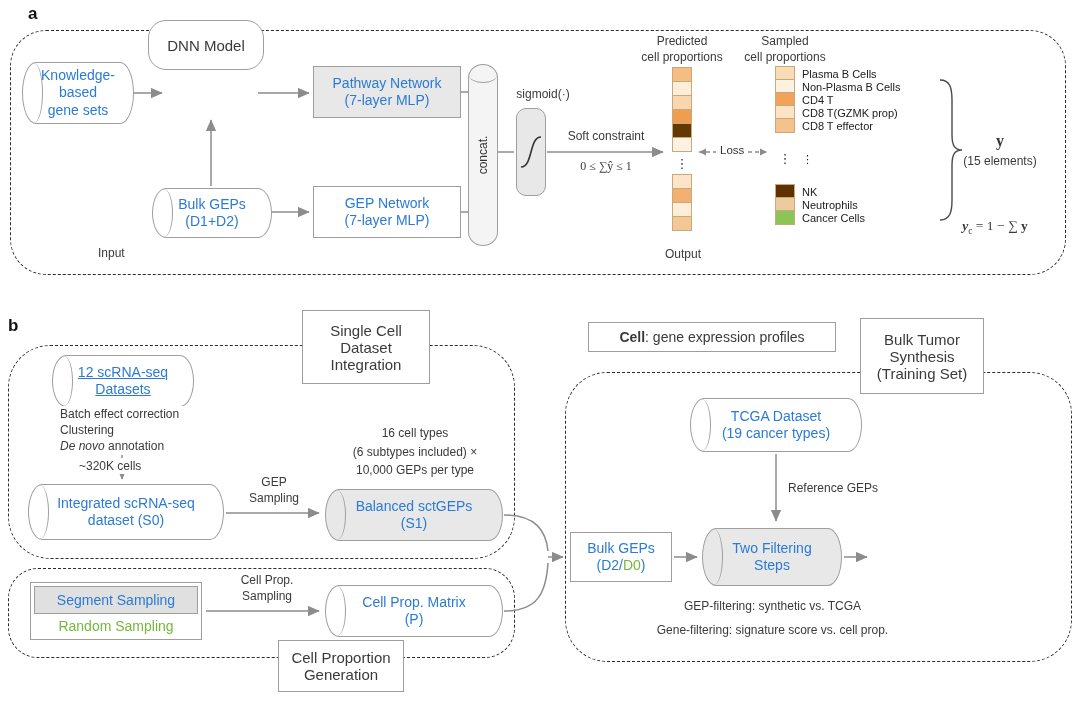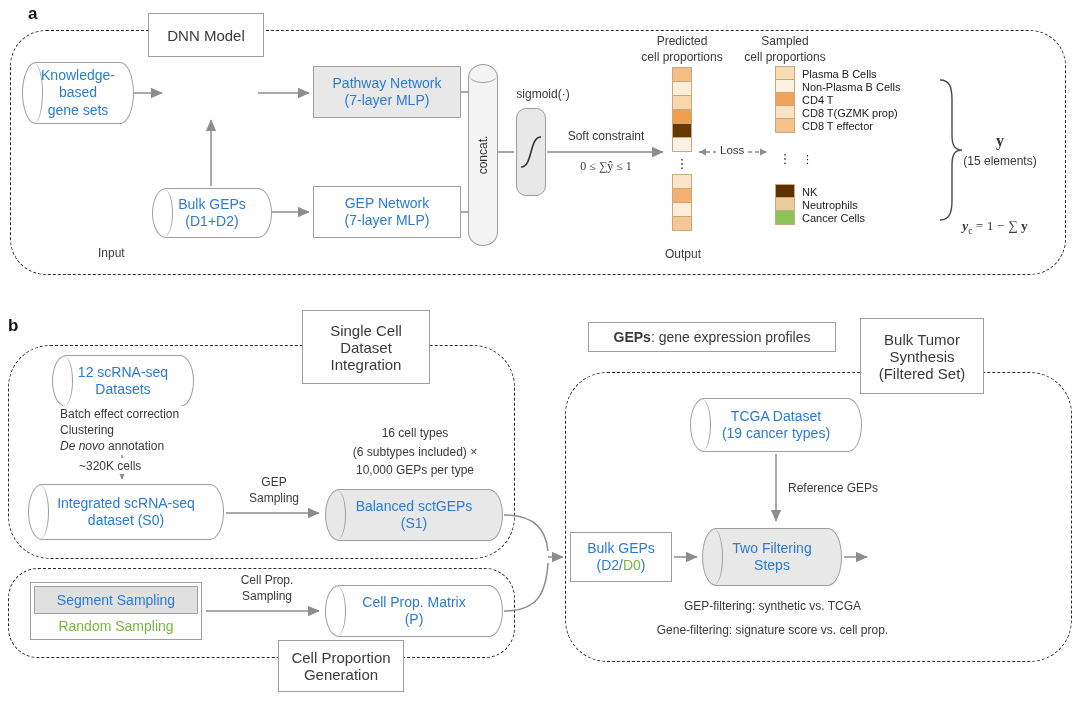--- a/index.html
+++ b/index.html
@@ -83,21 +83,21 @@
 
     <path d="M706,148.5 L699,152 L706,155.5 Z" fill="#8c8c8c"></path>
     <path d="M760,148.5 L767,152 L760,155.5 Z" fill="#8c8c8c"></path>
 
     <path d="M940,80 C950,80 952,88 952,100 L952,135 C952,146 955,150 962,150
              C955,150 952,154 952,165 L952,200 C952,212 950,220 940,220" stroke="#4a4a4a" stroke-width="1.4" fill="none"></path>
   </svg>
 
   <div class="abs panel-label" style="left:28px;top:4px;">a</div>
 
-  <div class="abs titlebox ctr" style="left:148px;top:13px;width:116px;height:44px;">DNN Model</div>
+  <div class="abs titlebox ctr" style="left:148px;top:20px;width:116px;height:50px;border-radius:18px;">DNN Model</div>
 
   <div class="abs cyl ctr node-text blue pre" style="left:22px;top:62px;width:112px;height:62px;">Knowledge-
 based
 gene sets</div>
 
 
   <div class="abs box graybg ctr node-text blue pre" style="left:313px;top:66px;width:148px;height:52px;">Pathway Network
 (7-layer MLP)</div>
 
   <div class="abs cyl ctr node-text blue pre" style="left:152px;top:188px;width:120px;height:50px;">Bulk GEPs
@@ -191,21 +191,21 @@
   <div class="abs serif" style="left:920px;top:218px;width:150px;text-align:center;font-size:13.5px;">
     <b><i>y</i></b><sub>c</sub><span> = 1 − ∑ </span><b>y</b>
   </div>
 
   <div class="abs panel-label" style="left:8px;top:316px;">b</div>
 
   <div class="abs titlebox ctr pre" style="left:302px;top:310px;width:128px;height:74px;">Single Cell
 Dataset
 Integration</div>
 
-  <div class="abs cyl ctr node-text blue pre" style="left:52px;top:355px;width:142px;height:52px;">12 scRNA-seq
+  <div class="abs cyl ctr node-text blue pre" style="left:52px;top:355px;width:142px;height:52px;text-decoration:underline;">12 scRNA-seq
 Datasets</div>
 
   <div class="abs small" style="left:60px;top:406px;background:#fff;padding-right:4px;">
     <div>Batch effect correction</div>
     <div>Clustering</div>
     <div><i>De novo</i><span> annotation</span></div>
   </div>
 
   <div class="abs small" style="left:76px;top:458px;background:#fff;padding:0 3px;">~320K cells</div>
 
@@ -230,27 +230,27 @@
   <div class="abs small pre ctr" style="left:222px;top:572px;width:90px;">Cell Prop.
 Sampling</div>
 
   <div class="abs cyl ctr node-text blue pre" style="left:325px;top:585px;width:178px;height:52px;">Cell Prop. Matrix
 (P)</div>
 
   <div class="abs titlebox ctr pre" style="left:278px;top:640px;width:126px;height:52px;">Cell Proportion
 Generation</div>
 
   <div class="abs titlebox ctr" style="left:588px;top:322px;width:248px;height:30px;font-size:14px;">
-    <b>GEPs</b>
+    <b>Cell</b>
       <span>: gene expression profiles</span>
   </div>
 
   <div class="abs titlebox ctr pre" style="left:860px;top:318px;width:124px;height:76px;">Bulk Tumor
 Synthesis
-(Filtered Set)</div>
+(Training Set)</div>
 
   <div class="abs cyl ctr node-text blue pre" style="left:690px;top:398px;width:172px;height:54px;">TCGA Dataset
 (19 cancer types)</div>
 
   <div class="abs small" style="left:788px;top:480px;">Reference GEPs</div>
 
   <div class="abs box ctr node-text" style="left:570px;top:532px;width:102px;height:50px;flex-direction:column;">
     <div class="blue">Bulk GEPs</div>
     <div>
       <span class="blue">(D2/</span><span class="green">D0</span><span class="blue">)</span>

